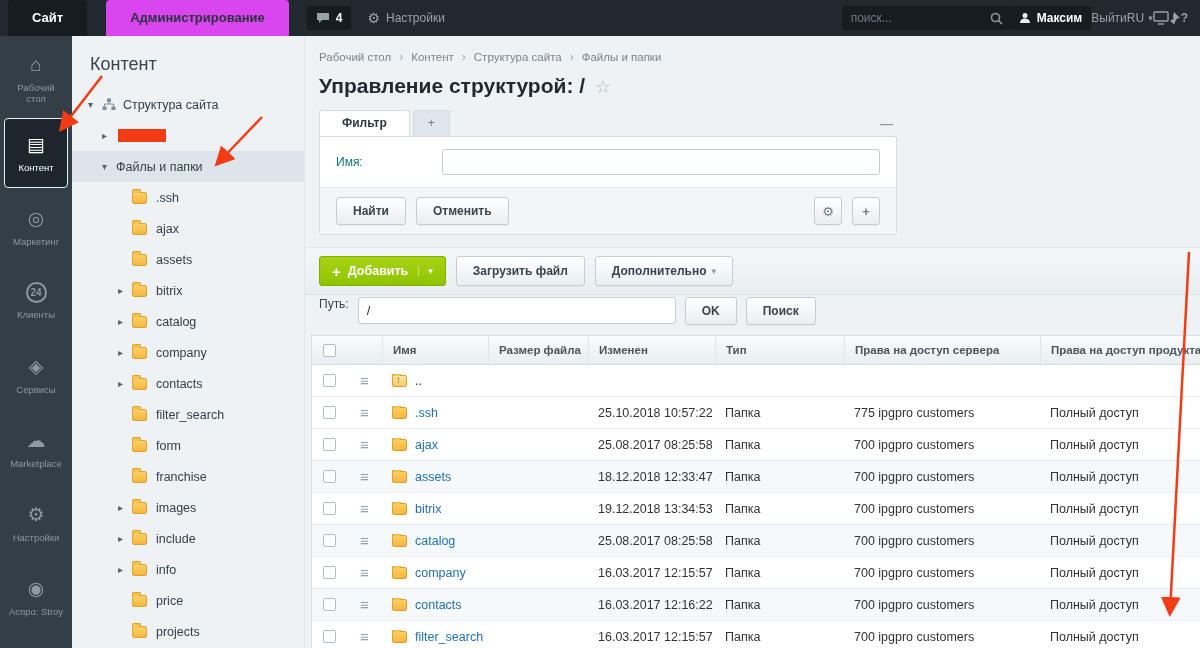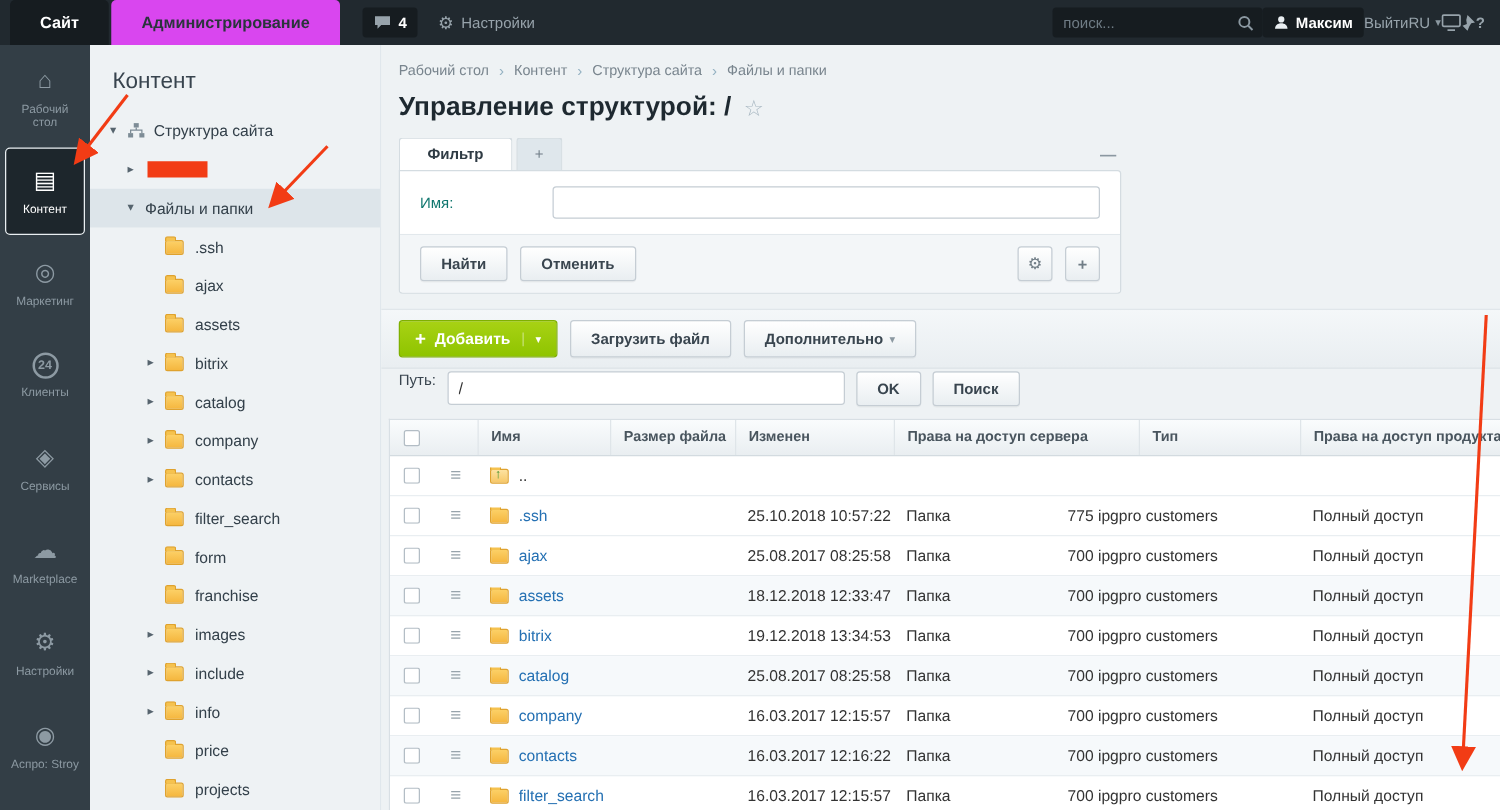--- a/index.html
+++ b/index.html
@@ -3,21 +3,21 @@
 <meta charset="utf-8">
 <style>
   *{margin:0;padding:0;box-sizing:border-box}
   html,body{width:1200px;height:648px}
   body{font-family:"Liberation Sans","DejaVu Sans",sans-serif;background:#eef2f4;overflow:hidden;position:relative}
   .screen{width:1200px;height:648px;position:relative;overflow:hidden}
 
   
   .topbar{height:36px;background:#21292f;display:flex;align-items:center;padding-left:8px;position:relative;z-index:5}
   .tab{height:36px;line-height:36px;padding:0 24px;font-size:13px;font-weight:bold;color:#fff;cursor:pointer}
-  .tab-site{background:#161c20;border-radius:4px 4px 0 0;margin-right:2px}
+  .tab-site{background:#161c20;border-radius:4px 4px 0 0;margin-right:19px}
   .tab-admin{background:#d946ef;color:#2a343c;border-radius:4px 4px 0 0}
   .chip{display:flex;align-items:center;gap:6px;background:#161c20;border-radius:3px;height:24px;padding:0 9px;color:#fff;font-size:12px;font-weight:bold;cursor:pointer}
   .notif{margin-left:18px}
   .tb-settings{display:flex;align-items:center;gap:6px;color:#97a3ab;font-size:12px;margin-left:16px;cursor:pointer}
   .tb-gear{font-size:14px;line-height:14px}
   .tb-right{margin-left:auto;display:flex;align-items:center;padding-right:12px}
   .search{position:relative}
   .search input{width:168px;height:24px;background:#161c20;border:none;border-radius:3px;color:#aab4bb;font-size:12px;padding:0 26px 0 9px;outline:none;font-family:inherit}
   .search input::placeholder{color:#6f7c85}
   .search svg{position:absolute;right:7px;top:6px}
@@ -406,23 +406,23 @@
               <span class="checkbox"></span>
             </span>
           <span class="hcell c-menu"></span>
 
             <span class="hcell hsep c-name">Имя</span>
 
             <span class="hcell hsep c-size">Размер файла</span>
 
             <span class="hcell hsep c-mod">Изменен</span>
 
+            <span class="hcell hsep c-type">Тип</span>
+
             <span class="hcell hsep c-server">Права на доступ сервера</span>
-
-            <span class="hcell hsep c-type">Тип</span>
 
             <span class="hcell hsep c-product">Права на доступ продукта</span>
           </div>
         <div class="gbody">
 
             <div class="grow up">
               <span class="gc c-check">
                 <span class="checkbox"></span>
               </span>
               <span class="gc c-menu">

